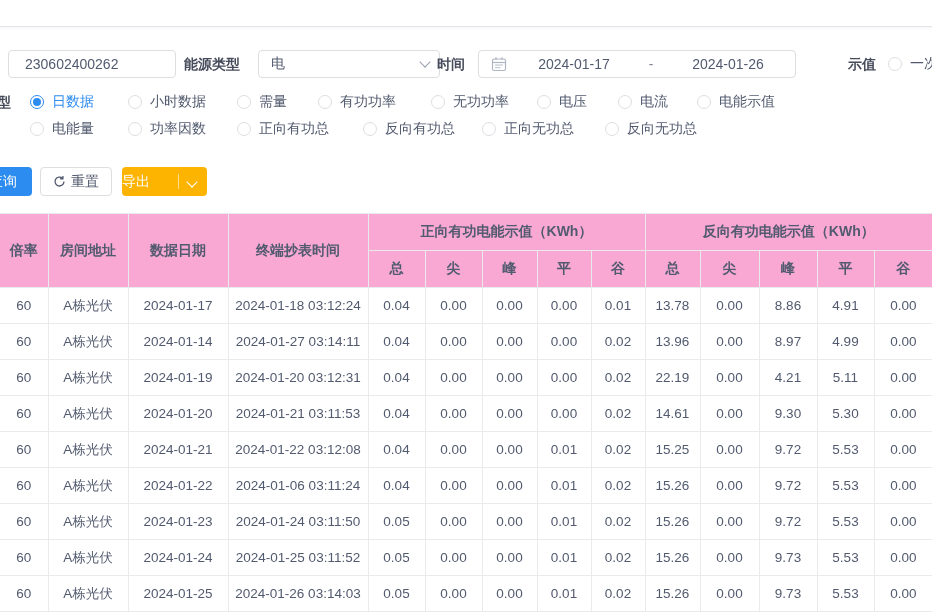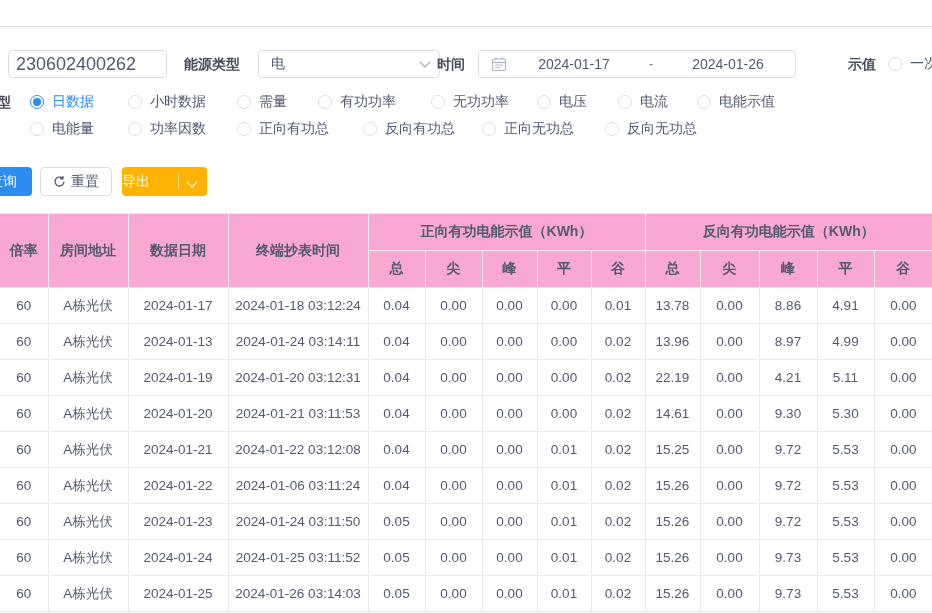--- a/index.html
+++ b/index.html
@@ -5,22 +5,22 @@
   html,body{margin:0;padding:0;background:#fff;}
   .screen{position:relative;width:932px;height:613px;overflow:hidden;background:#fff;
           font-family:"Liberation Sans","DejaVu Sans",sans-serif;color:#515a6e;}
   .topbar{position:absolute;left:0;top:0;width:932px;height:26px;background:#fff;
           border-bottom:1px solid #e2e5e9;box-shadow:0 1px 3px rgba(0,0,0,.05);}
   
   .f-label{position:absolute;top:50px;height:28px;line-height:28px;font-size:14px;
            font-weight:bold;color:#464c5b;white-space:nowrap;}
   .ctl{position:absolute;top:50px;height:26px;border:1px solid #dcdee2;border-radius:4px;
        background:#fff;display:flex;align-items:center;font-size:14px;color:#515a6e;}
-  .meter-input{left:8px;width:144px;padding:0 6px 0 7px;outline:none;
-               font-family:inherit;font-size:18px;color:#515a6e;}
+  .meter-input{left:8px;width:144px;padding:0 6px 0 16px;outline:none;
+               font-family:inherit;font-size:14px;color:#515a6e;}
   .select{left:258px;width:158px;padding:0 10px 0 12px;justify-content:space-between;cursor:pointer;}
   .datebox{left:478px;width:316px;padding:0;cursor:pointer;}
   .datebox .cal{margin-left:12px;display:flex;align-items:center;}
   .datebox .d{flex:1;text-align:center;}
   .datebox .sep{width:20px;text-align:center;color:#808695;}
   .chev{display:inline-block;width:7px;height:7px;border-right:1.5px solid #98a0ad;
         border-bottom:1.5px solid #98a0ad;transform:rotate(45deg);margin-top:-4px;}
   
   .radio-item{position:absolute;top:0;height:22px;display:flex;align-items:center;cursor:pointer;}
   .radio-circle{width:14px;height:14px;border-radius:50%;border:1px solid #dcdee2;background:#fff;
@@ -222,22 +222,22 @@
           <td>0.01</td>
           <td>13.78</td>
           <td>0.00</td>
           <td>8.86</td>
           <td>4.91</td>
           <td>0.00</td>
         </tr>
         <tr>
           <td>60</td>
           <td>A栋光伏</td>
-          <td>2024-01-13</td>
-          <td>2024-01-24 03:14:11</td>
+          <td>2024-01-14</td>
+          <td>2024-01-27 03:14:11</td>
           <td>0.04</td>
           <td>0.00</td>
           <td>0.00</td>
           <td>0.00</td>
           <td>0.02</td>
           <td>13.96</td>
           <td>0.00</td>
           <td>8.97</td>
           <td>4.99</td>
           <td>0.00</td>

